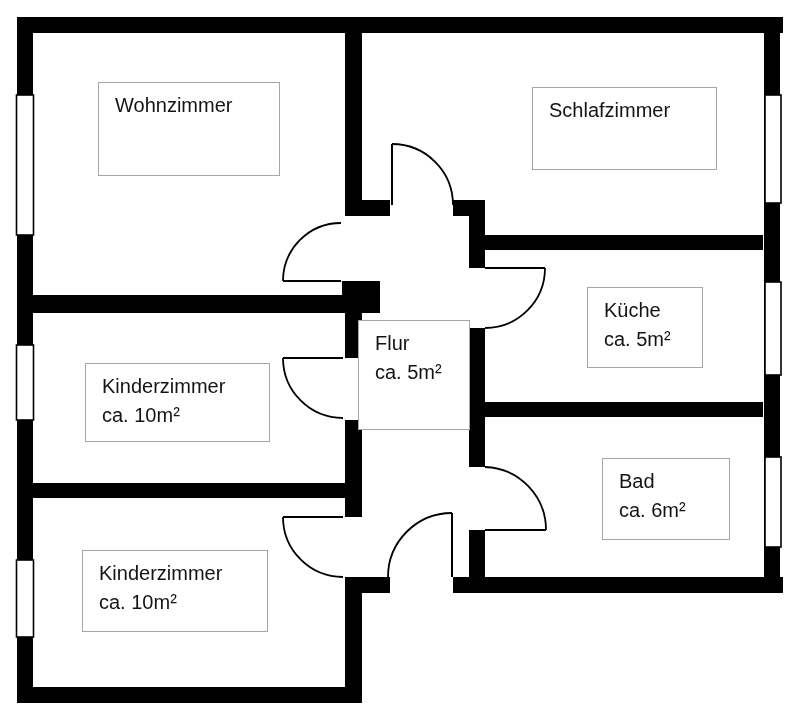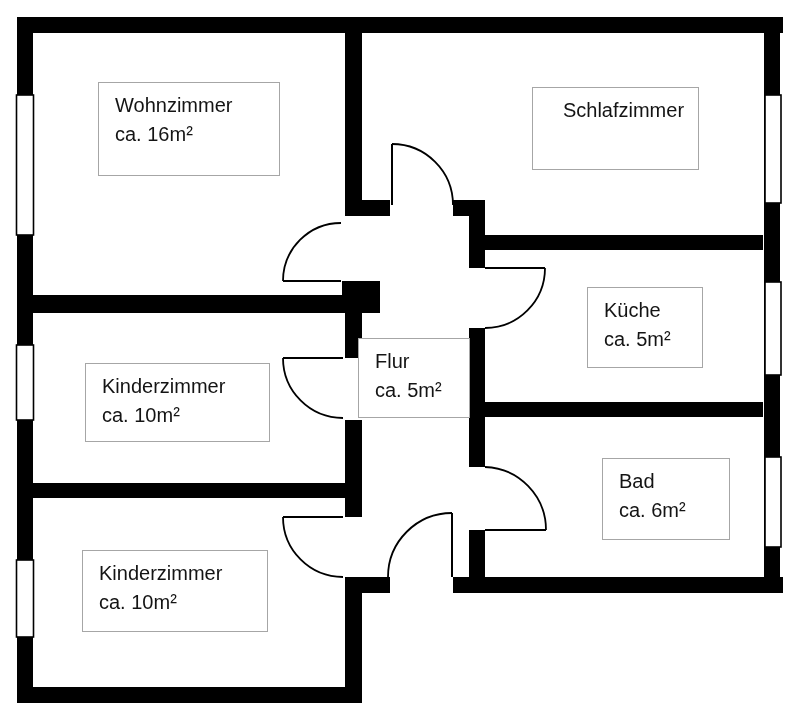--- a/index.html
+++ b/index.html
@@ -99,38 +99,37 @@
     </g>
 
     <g>
       <line class="door-leaf" x1="452" y1="513" x2="452" y2="577"></line>
       <path class="door-arc" d="M388,577 A64,64 0 0 1 452,513"></path>
     </g>
   </svg>
 
   <div class="room-label" style="left:98px;  top:82px;  width:182px; height:94px;">
     <div>Wohnzimmer</div>
-    <div>ca. 16m²</div>
   </div>
 
-  <div class="room-label" style="left:532px; top:87px;  width:167px; height:83px;text-align:center;">
+  <div class="room-label" style="left:532px; top:87px;  width:185px; height:83px;">
     <div>Schlafzimmer</div>
   </div>
 
   <div class="room-label" style="left:587px; top:287px; width:116px; height:81px;">
     <div>Küche</div>
     <div>ca. 5m²</div>
   </div>
 
   <div class="room-label" style="left:85px;  top:363px; width:185px; height:79px;">
     <div>Kinderzimmer</div>
     <div>ca. 10m²</div>
   </div>
 
-  <div class="room-label" style="left:358px; top:338px; width:112px; height:80px;">
+  <div class="room-label" style="left:358px; top:320px; width:112px; height:110px;">
     <div>Flur</div>
     <div>ca. 5m²</div>
   </div>
 
   <div class="room-label" style="left:590px; top:458px; width:128px; height:82px;margin-left:12px;">
     <div>Bad</div>
     <div>ca. 6m²</div>
   </div>
 
   <div class="room-label" style="left:82px;  top:550px; width:186px; height:82px;">

